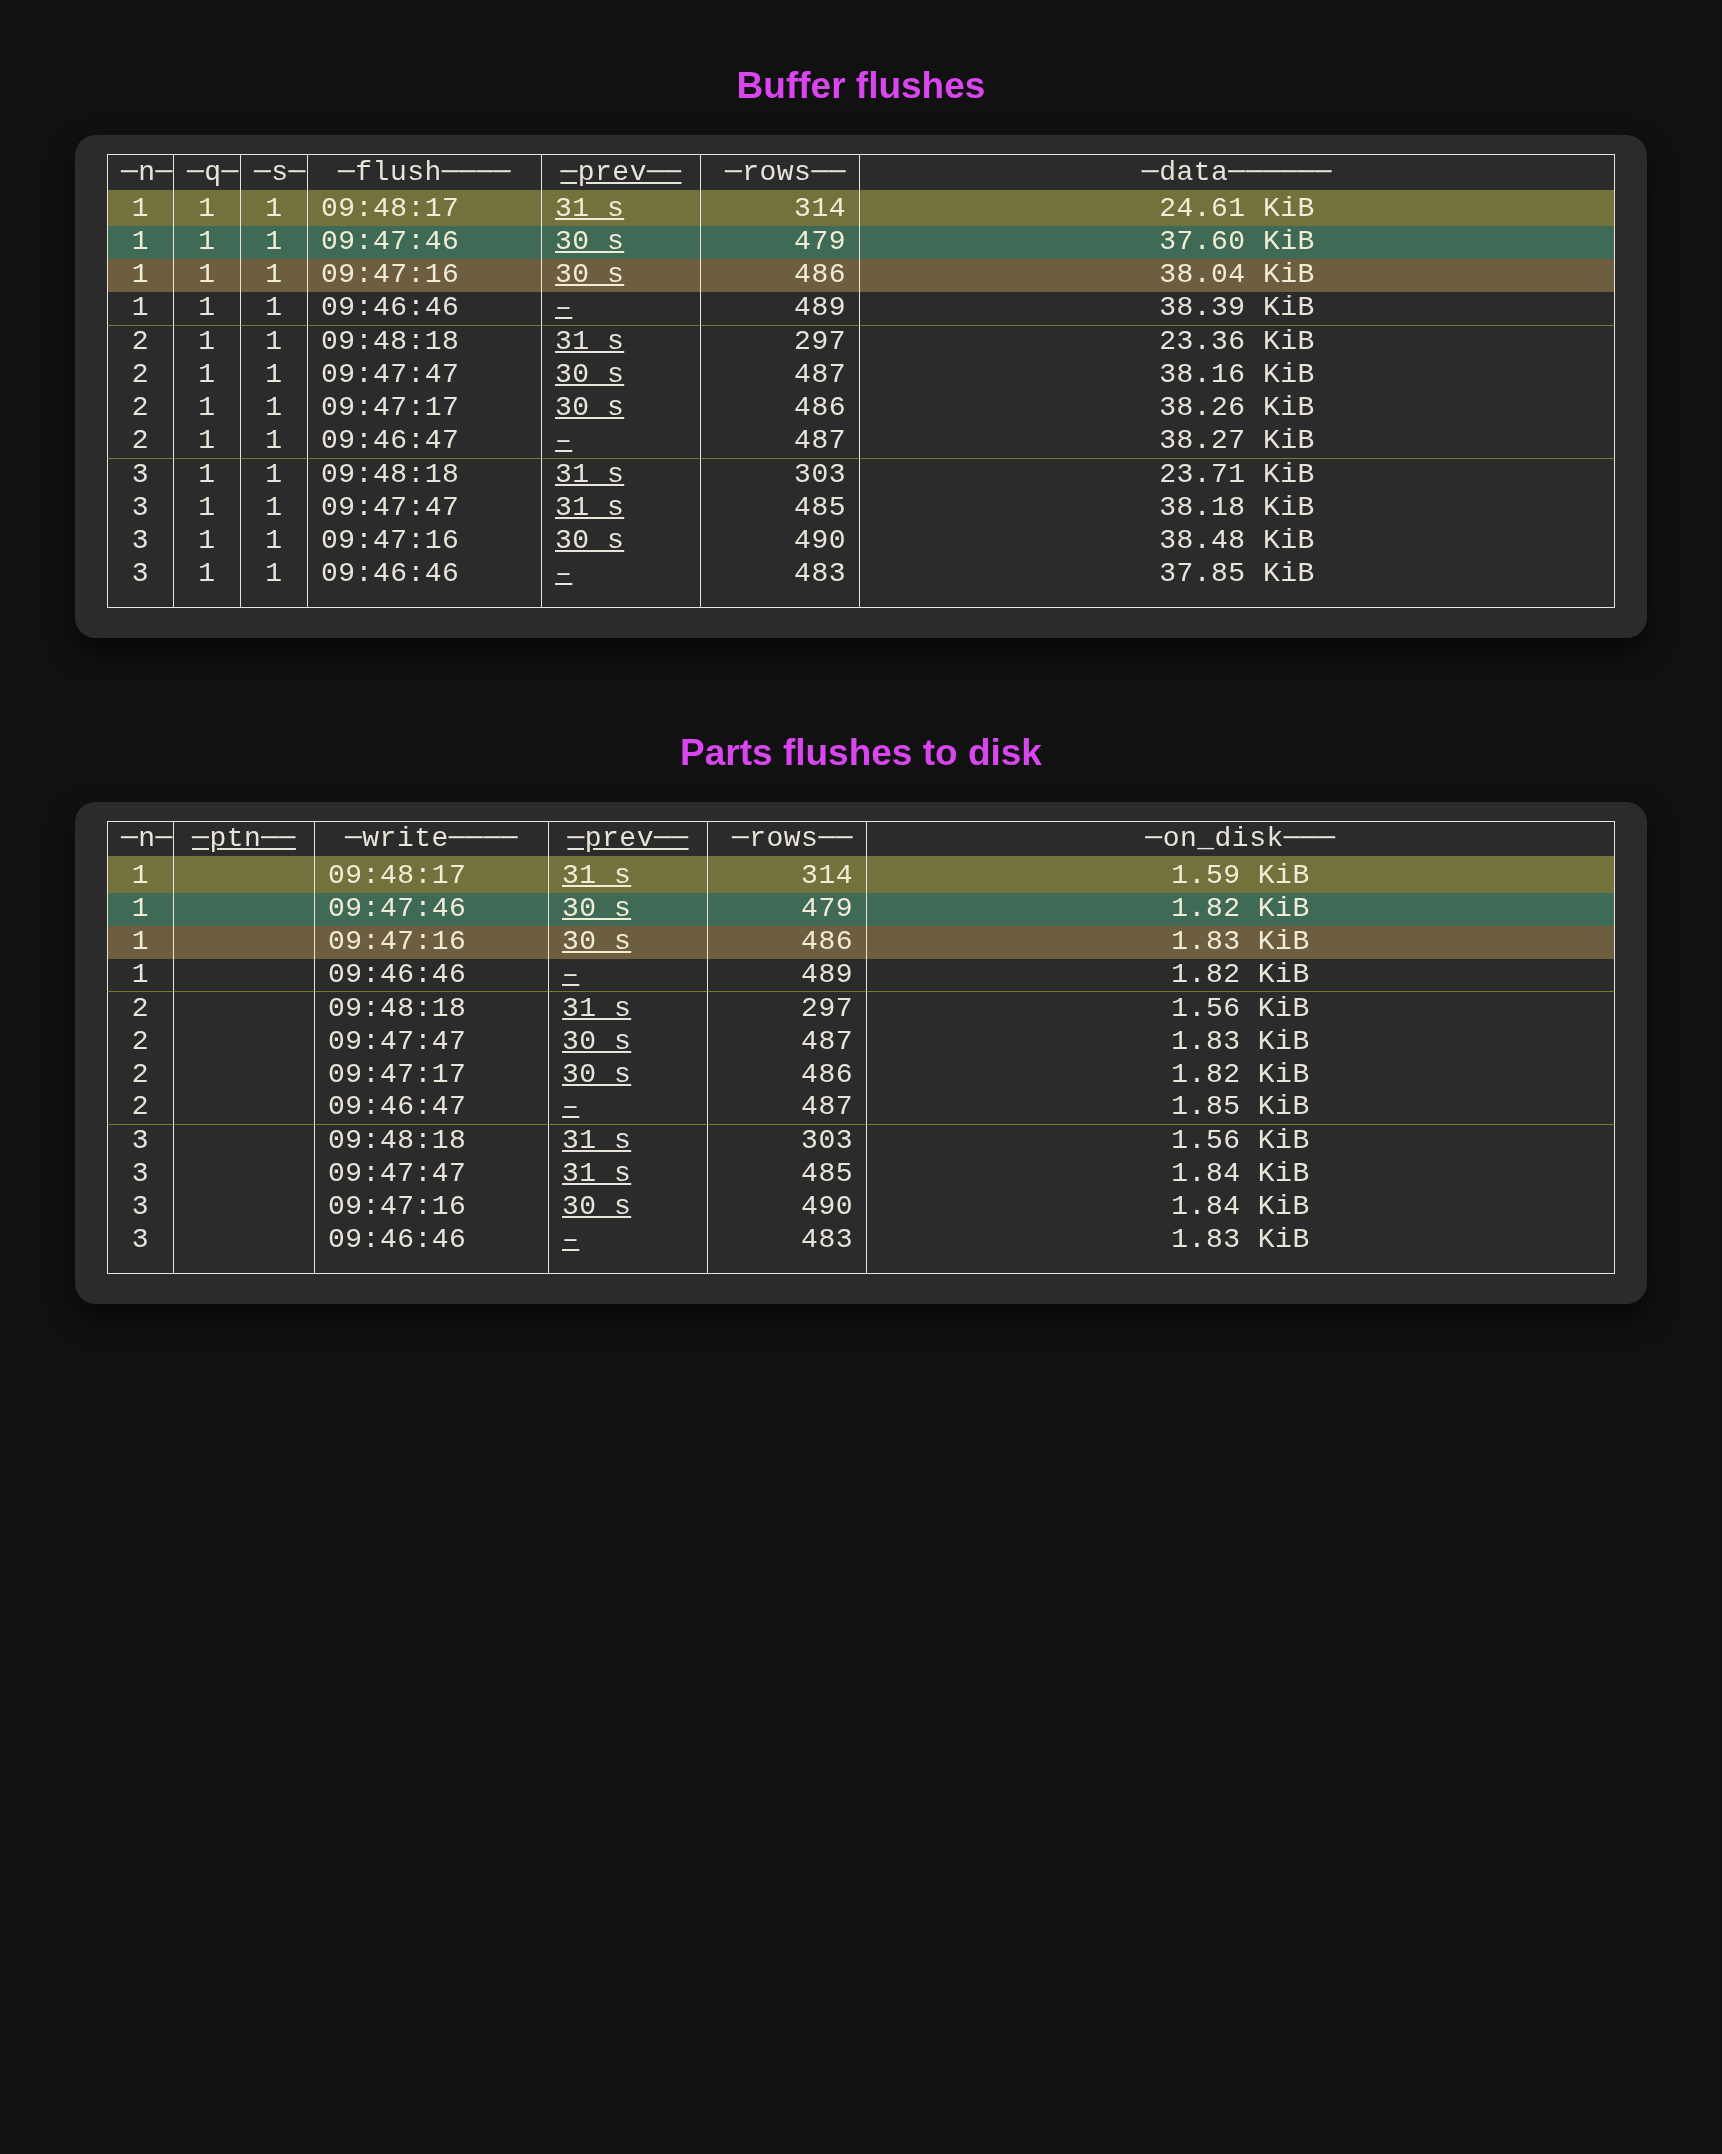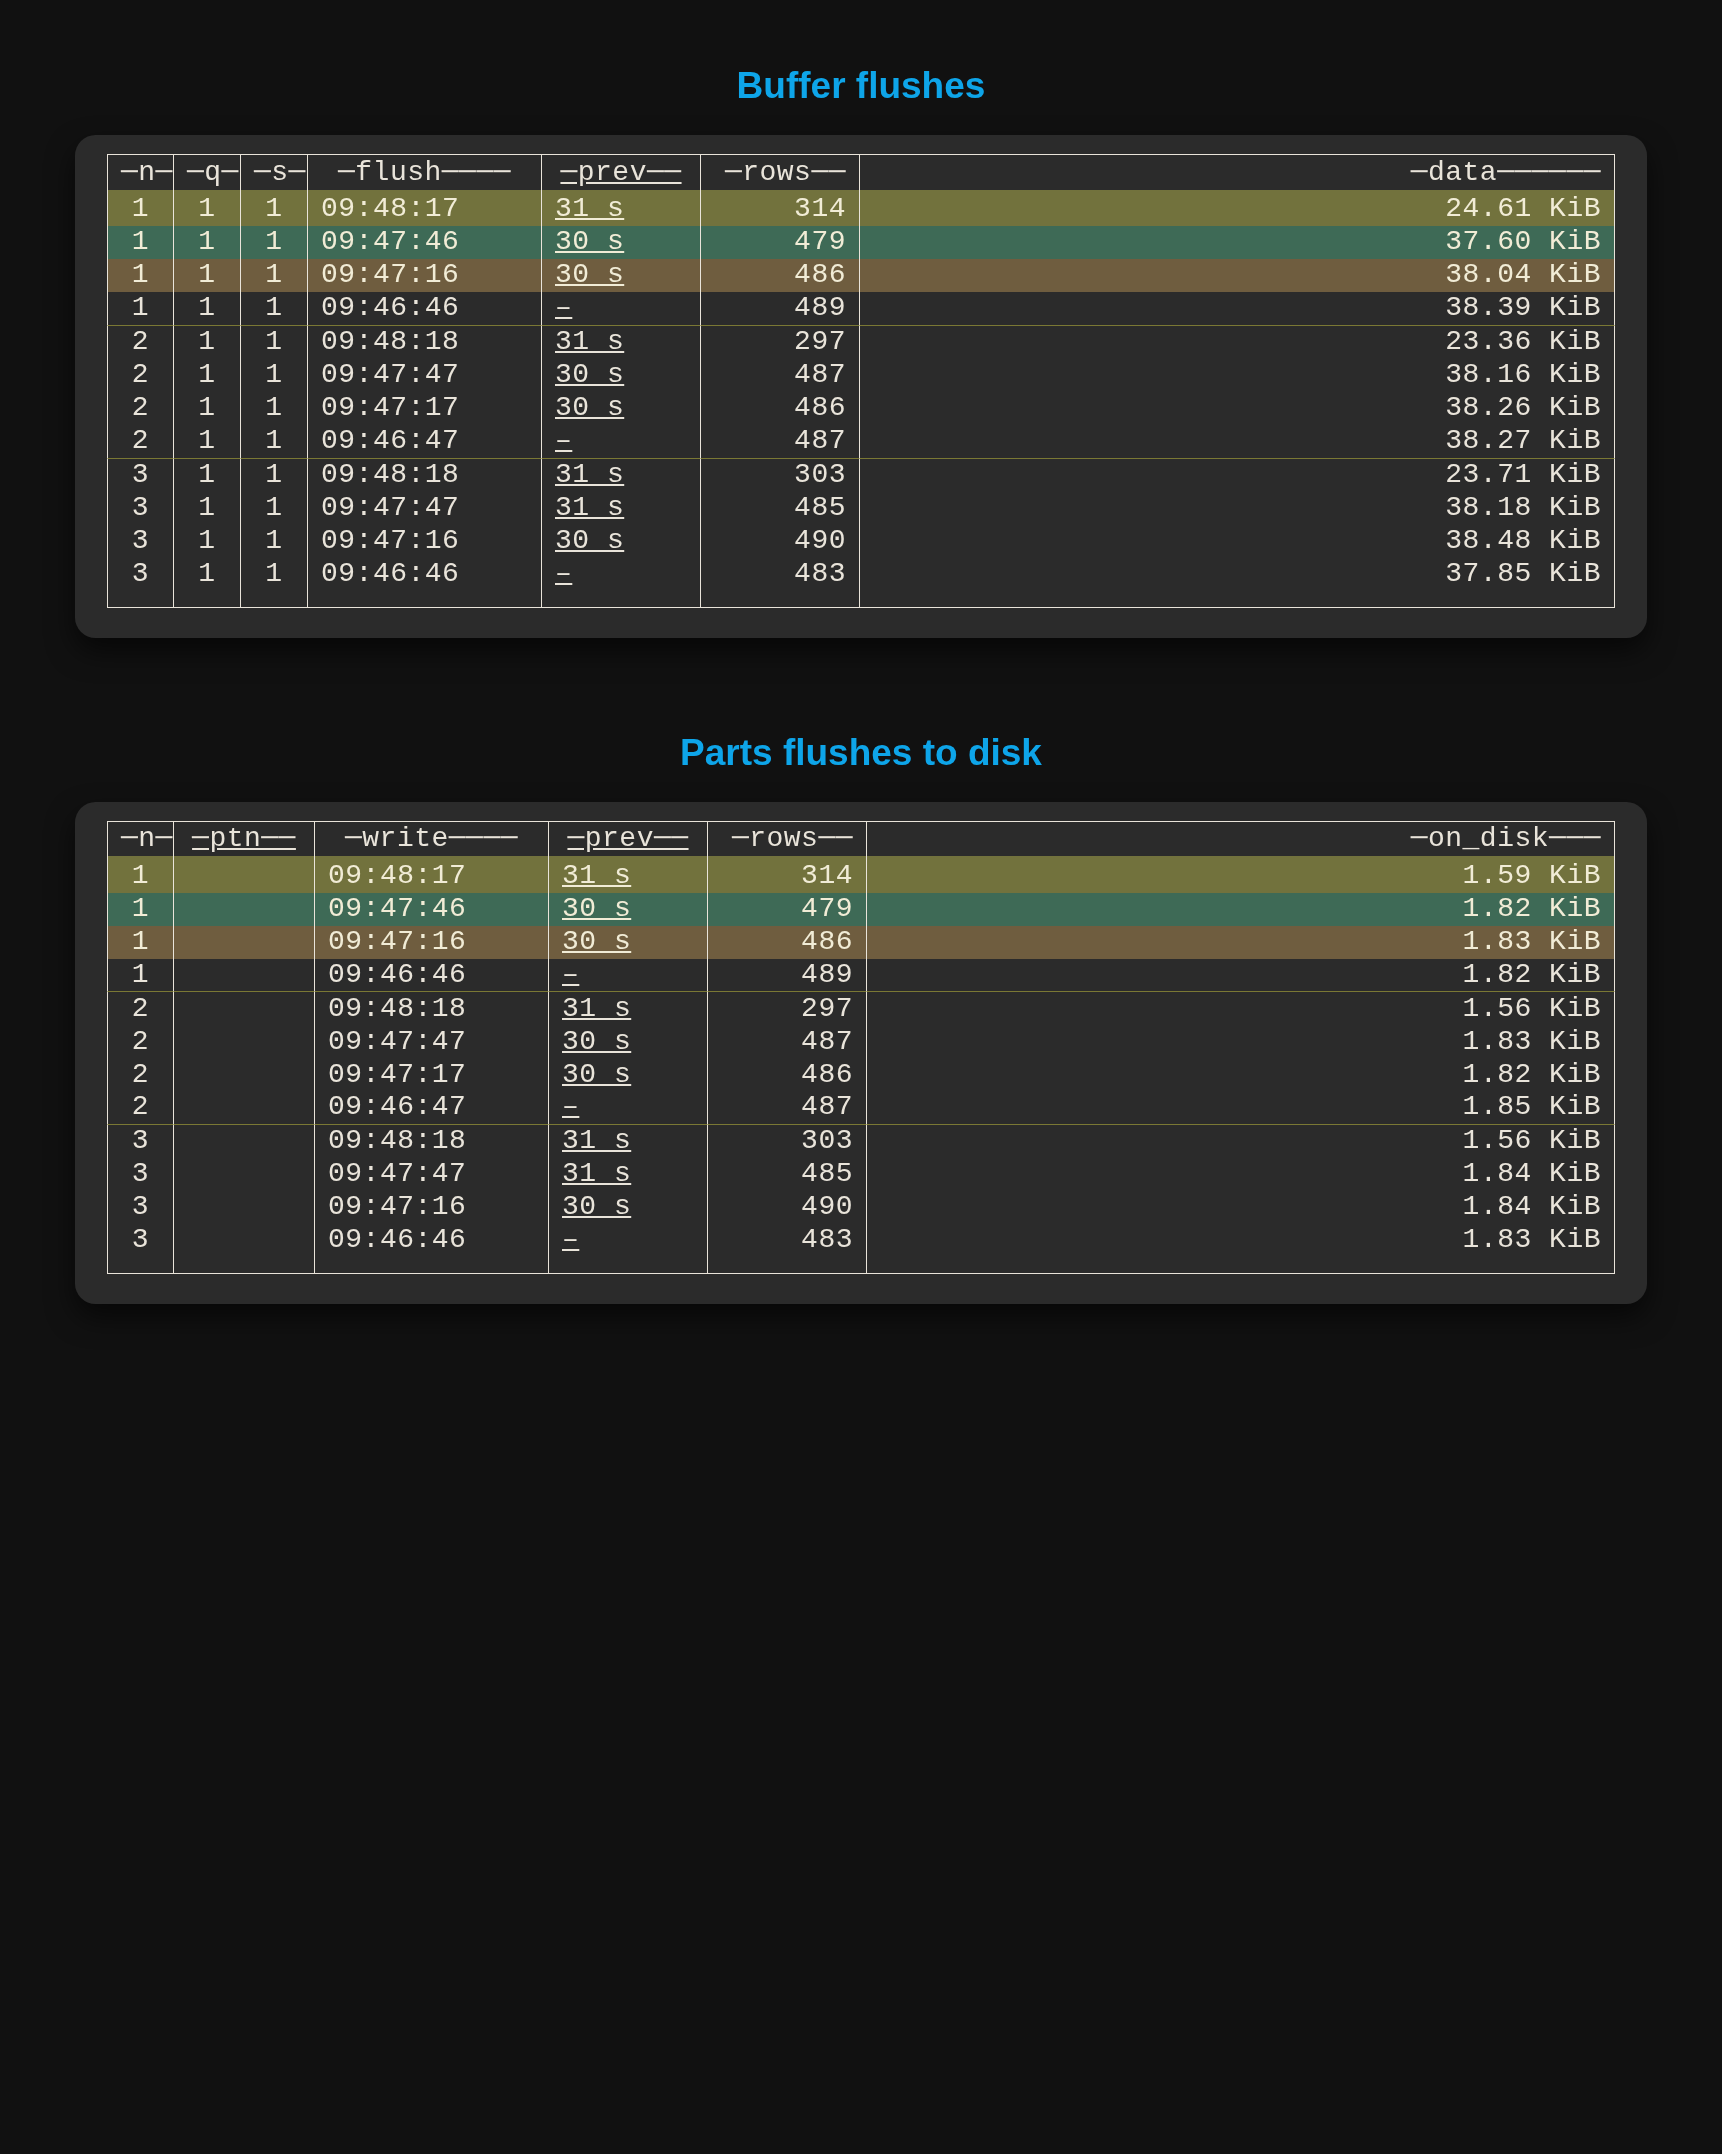--- a/index.html
+++ b/index.html
@@ -18,21 +18,21 @@
     background: var(--bg);
     color: var(--fg);
     font-family: -apple-system, "Helvetica Neue", Arial, sans-serif;
     width: 1722px;
   }
   .wrap { padding: 37px 75px 75px; }
   .section-title {
     text-align: center;
     font-weight: 600;
     font-size: 37px;
-    color: #0ea5e9;
+    color: #d946ef;
     margin: 28px 0 28px;
   }
   .card {
     background: var(--panel);
     border-radius: 20.6px;
     padding: 19px 32px 30px;
     box-shadow: 0 13px 28px rgba(0,0,0,.6);
     margin-bottom: 94px;
   }
   .mono {
@@ -80,21 +80,21 @@
     height: 17px;
     padding: 0;
   }
 
   .col-n { width: 67px; text-align: center; }
   .col-aux { width: 67px; text-align: center; }
   .col-aux2 { width: 67px; text-align: center; }
   .col-time { width: 234px; }
   .col-prev { width: 159px; text-decoration: underline; }
   .col-rows { width: 159px; text-align: right; margin-top: 36px; }
-  .col-data { text-align: right; }
+  .col-data { text-align: center; }
   .col-tptn { width: 141px; text-decoration: underline; }
 </style>
 </head>
 <body>
 
 <div class="wrap">
 
   <div class="section-title">Buffer flushes</div>
   <div class="card">
     <table class="mono"><thead><tr><th class="col-n">─n─</th><th class="col-aux">─q─</th><th class="col-aux2">─s─</th><th class="col-time">─flush────</th><th class="col-prev">─prev──</th><th class="col-rows">─rows──</th><th class="col-data">─data──────</th></tr></thead><tbody><tr class="row-hi-olive"><td class="col-n">1</td><td class="col-aux">1</td><td class="col-aux2">1</td><td class="col-time">09:48:17</td><td class="col-prev">31 s</td><td class="col-rows">314</td><td class="col-data">24.61 KiB</td></tr><tr class="row-hi-green"><td class="col-n">1</td><td class="col-aux">1</td><td class="col-aux2">1</td><td class="col-time">09:47:46</td><td class="col-prev">30 s</td><td class="col-rows">479</td><td class="col-data">37.60 KiB</td></tr><tr class="row-hi-brown"><td class="col-n">1</td><td class="col-aux">1</td><td class="col-aux2">1</td><td class="col-time">09:47:16</td><td class="col-prev">30 s</td><td class="col-rows">486</td><td class="col-data">38.04 KiB</td></tr><tr class="sep"><td class="col-n">1</td><td class="col-aux">1</td><td class="col-aux2">1</td><td class="col-time">09:46:46</td><td class="col-prev">–</td><td class="col-rows">489</td><td class="col-data">38.39 KiB</td></tr><tr><td class="col-n">2</td><td class="col-aux">1</td><td class="col-aux2">1</td><td class="col-time">09:48:18</td><td class="col-prev">31 s</td><td class="col-rows">297</td><td class="col-data">23.36 KiB</td></tr><tr><td class="col-n">2</td><td class="col-aux">1</td><td class="col-aux2">1</td><td class="col-time">09:47:47</td><td class="col-prev">30 s</td><td class="col-rows">487</td><td class="col-data">38.16 KiB</td></tr><tr><td class="col-n">2</td><td class="col-aux">1</td><td class="col-aux2">1</td><td class="col-time">09:47:17</td><td class="col-prev">30 s</td><td class="col-rows">486</td><td class="col-data">38.26 KiB</td></tr><tr class="sep"><td class="col-n">2</td><td class="col-aux">1</td><td class="col-aux2">1</td><td class="col-time">09:46:47</td><td class="col-prev">–</td><td class="col-rows">487</td><td class="col-data">38.27 KiB</td></tr><tr><td class="col-n">3</td><td class="col-aux">1</td><td class="col-aux2">1</td><td class="col-time">09:48:18</td><td class="col-prev">31 s</td><td class="col-rows">303</td><td class="col-data">23.71 KiB</td></tr><tr><td class="col-n">3</td><td class="col-aux">1</td><td class="col-aux2">1</td><td class="col-time">09:47:47</td><td class="col-prev">31 s</td><td class="col-rows">485</td><td class="col-data">38.18 KiB</td></tr><tr><td class="col-n">3</td><td class="col-aux">1</td><td class="col-aux2">1</td><td class="col-time">09:47:16</td><td class="col-prev">30 s</td><td class="col-rows">490</td><td class="col-data">38.48 KiB</td></tr><tr><td class="col-n">3</td><td class="col-aux">1</td><td class="col-aux2">1</td><td class="col-time">09:46:46</td><td class="col-prev">–</td><td class="col-rows">483</td><td class="col-data">37.85 KiB</td></tr></tbody><tfoot><tr><td class="col-n"></td><td class="col-aux"></td><td class="col-aux2"></td><td class="col-time"></td><td class="col-prev"></td><td class="col-rows"></td><td class="col-data"></td></tr></tfoot></table>

